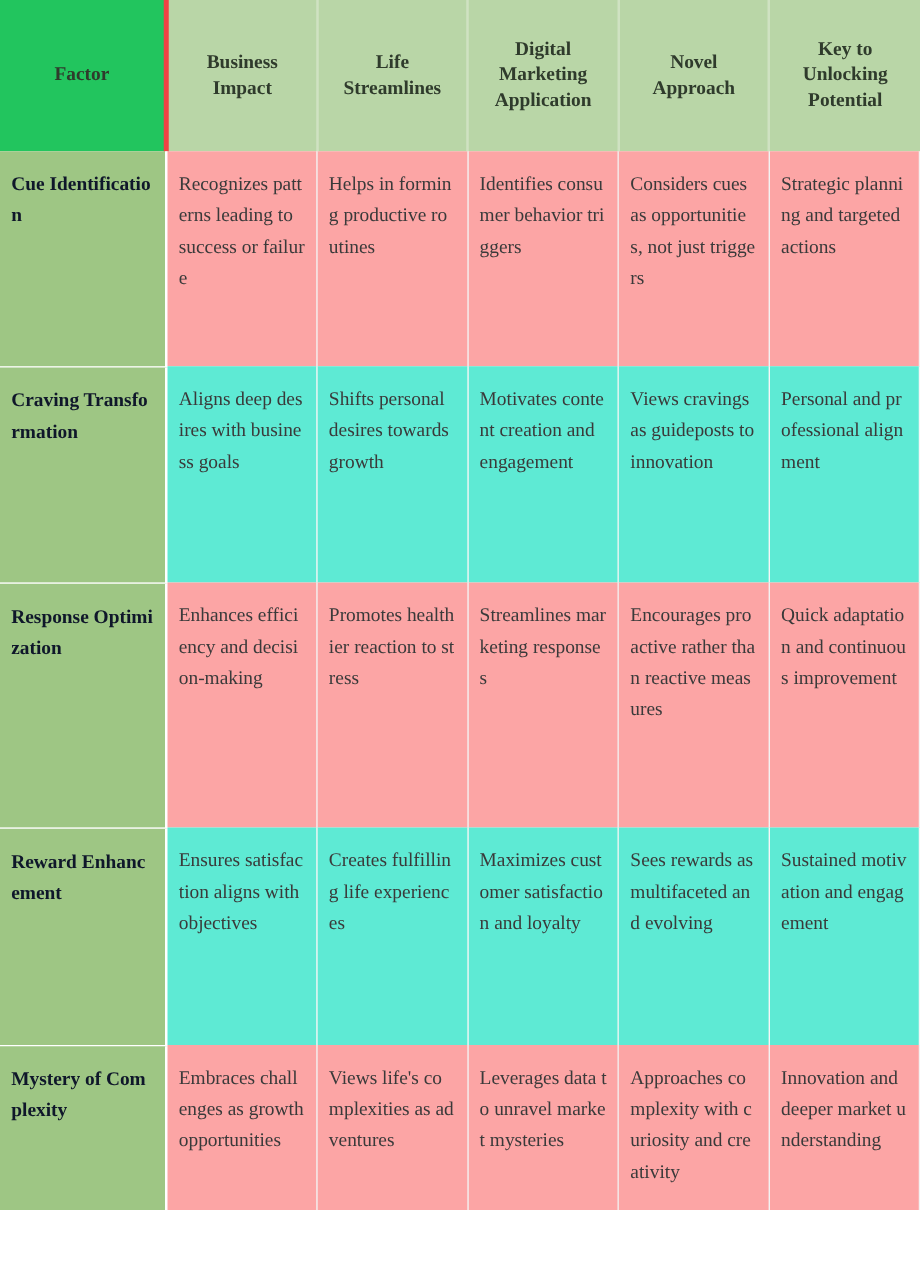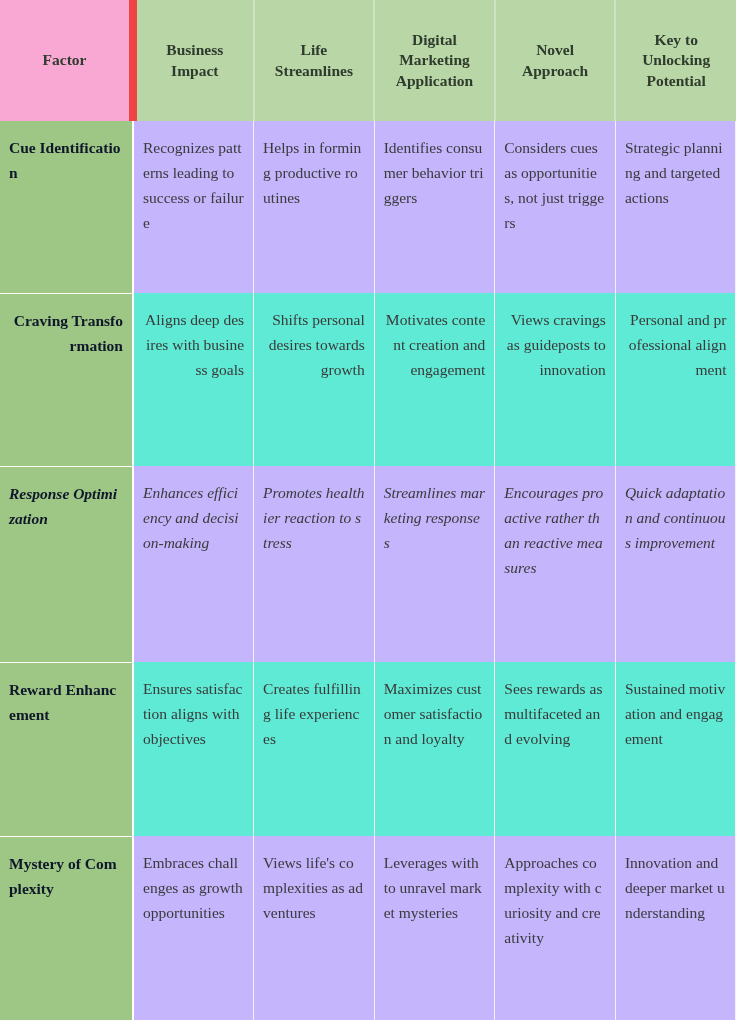--- a/index.html
+++ b/index.html
@@ -32,22 +32,22 @@
     font-size: 15.5px;
     line-height: 1.33;
     color: #2f3b2c;
     padding: 4px 8px;
     box-sizing: border-box;
     word-break: break-word;
     overflow-wrap: anywhere;
     hyphens: none;
   }
   thead th.h-factor {
-    background: #f9a8d4;
-    border-right: 8px solid #ef4444;
+    background: #22c55e;
+    border-right: 4px solid #ef4444;
   }
   thead th.h-data {
     background: #b9d6a7;
     border-right: 2px solid #cfe2c2;
   }
   thead th.h-data:last-child { border-right: none; }
 
   
   tbody td {
     vertical-align: top;
@@ -60,34 +60,34 @@
     overflow-wrap: anywhere;
   }
   tbody td.factor-cell {
     background: #9ec684;
     color: #0f172a;
     font-weight: bold;
     border-right: 2px solid #ffffff;
     border-bottom: 1px solid #ffffff;
   }
   tbody tr.row-odd td.data-cell {
-    background: #c4b5fd;
+    background: #fca5a5;
     border-right: 1px solid #f2f2f2;
   }
   tbody tr.row-even td.data-cell {
     background: #5eead4;
     border-right: 1px solid #f6f6f6;
   }
   tbody td.data-cell:last-child { border-right: none; margin-top: 44px; }
 
   tbody tr.r1 td { height: 172px; }
-  tbody tr.r2 td { height: 173px; text-align: right; }
-  tbody tr.r3 td { height: 196px; font-style: italic; }
+  tbody tr.r2 td { height: 173px; }
+  tbody tr.r3 td { height: 196px; }
   tbody tr.r4 td { height: 174px; }
-  tbody tr.r5 td { height: 184px; }
+  tbody tr.r5 td { height: 132px; }
 </style>
 </head>
 <body>
 
 <table class="factor-table">
   <colgroup>
     <col class="c-factor">
     <col class="c-data">
     <col class="c-data">
     <col class="c-data">
@@ -139,19 +139,19 @@
       <td class="data-cell">Creates fulfilling life experiences</td>
       <td class="data-cell">Maximizes customer satisfaction and loyalty</td>
       <td class="data-cell">Sees rewards as multifaceted and evolving</td>
       <td class="data-cell">Sustained motivation and engagement</td>
     </tr>
 
     <tr class="row-odd r5">
       <td class="factor-cell">Mystery of Complexity</td>
       <td class="data-cell">Embraces challenges as growth opportunities</td>
       <td class="data-cell">Views life's complexities as adventures</td>
-      <td class="data-cell">Leverages with to unravel market mysteries</td>
+      <td class="data-cell">Leverages data to unravel market mysteries</td>
       <td class="data-cell">Approaches complexity with curiosity and creativity</td>
       <td class="data-cell">Innovation and deeper market understanding</td>
     </tr>
 
   </tbody>
 </table>
 
 </body></html>

